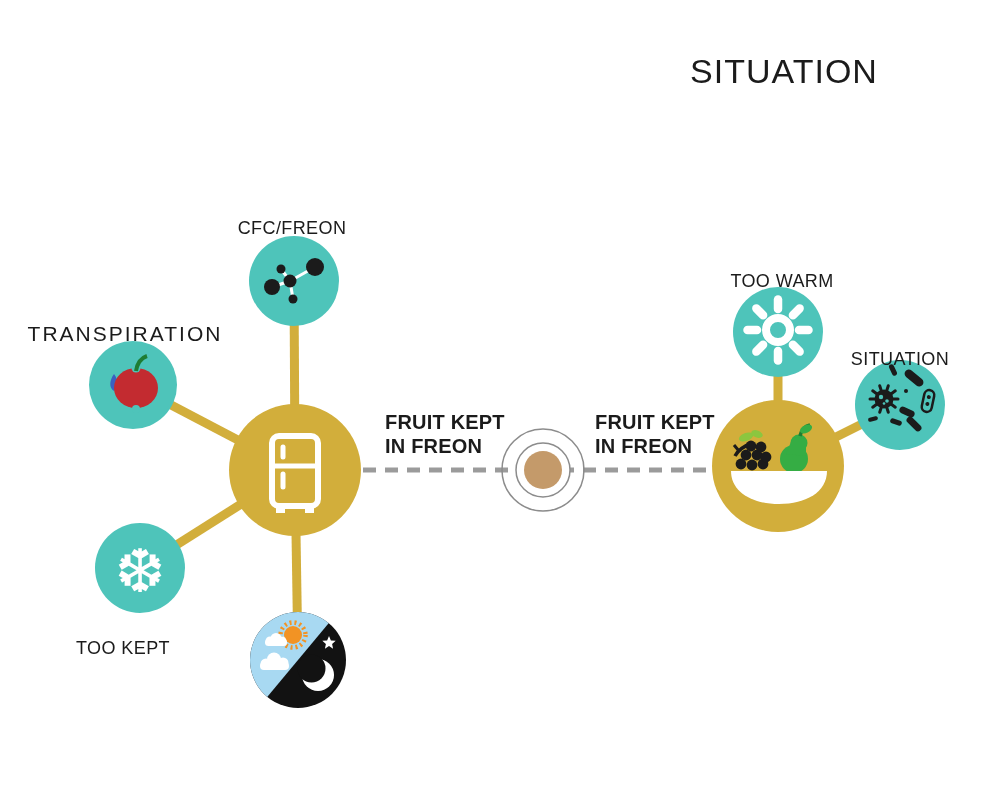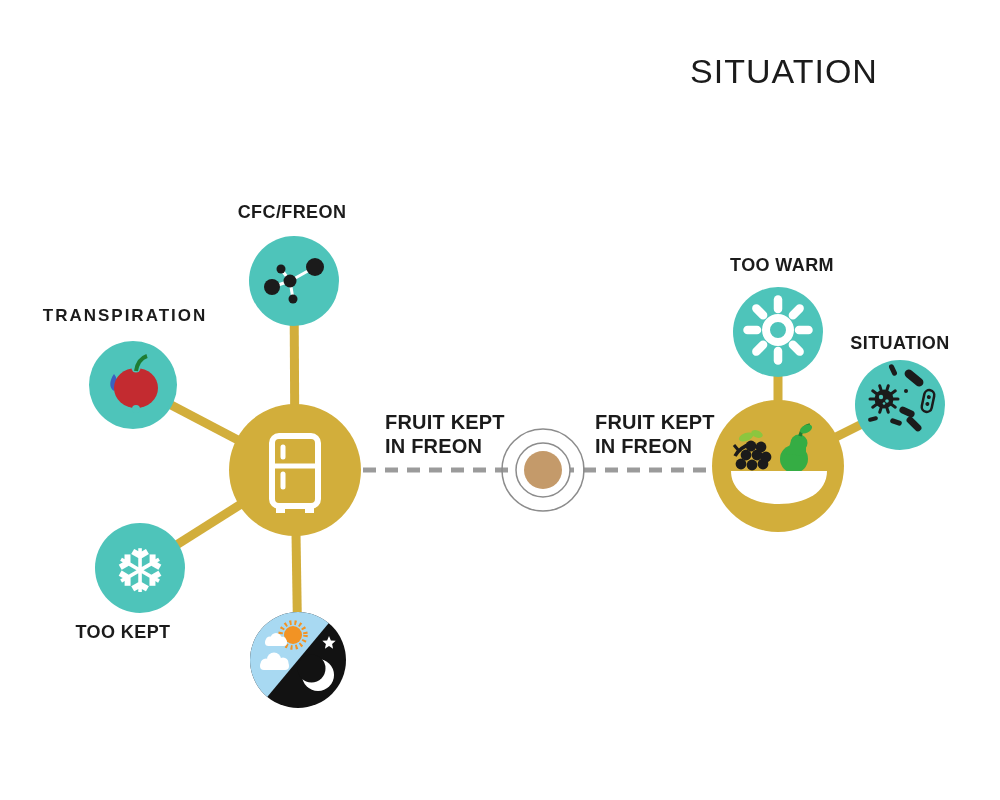--- a/index.html
+++ b/index.html
@@ -2,25 +2,26 @@
 <html style="--ink: #1b1b1b; --teal: #4ec4ba; --gold: #d2ae3b; --tan: #c49a6a; --dash: #9b9b9b; --ring: #8c8c8c; --night: #121212; --dayblue: #a8d9f2; --sunorange: #f29324; --applered: #c32b30; --stemgreen: #1e7d33; --dropblue: #3b5fc0; --peargreen: #35ad44; --leafgreen: #8cc63f; --white: #ffffff;"><head>
 <meta charset="utf-8">
 <style>
   html,body{margin:0;padding:0;background:#ffffff;}
   #stage{
     position:relative;width:1000px;height:800px;background:#ffffff;overflow:hidden;
     font-family:"Liberation Sans","DejaVu Sans",sans-serif;color:var(--ink);
   }
   svg{position:absolute;left:0;top:0;}
   .label{
-    position:absolute;font-weight:bold;color:var(--ink);
+    position:absolute;font-weight:normal;color:var(--ink);
     white-space:nowrap;letter-spacing:.4px;font-size:18px;
     transform:translateX(-50%);
-  }
-  .label.wide{letter-spacing:2px;font-size:17px;}
+    margin-top:16px;
+  }
+  .label.wide{letter-spacing:2px;font-size:21px;}
   .hub-label{
     position:absolute;font-weight:bold;color:var(--ink);
     font-size:20px;line-height:24px;letter-spacing:.2px;white-space:nowrap;
   }
   .title{
     position:absolute;font-weight:normal;font-size:34px;letter-spacing:1px;
     color:var(--ink);transform:translateX(-50%);white-space:nowrap;
   }
 </style>
 </head>

